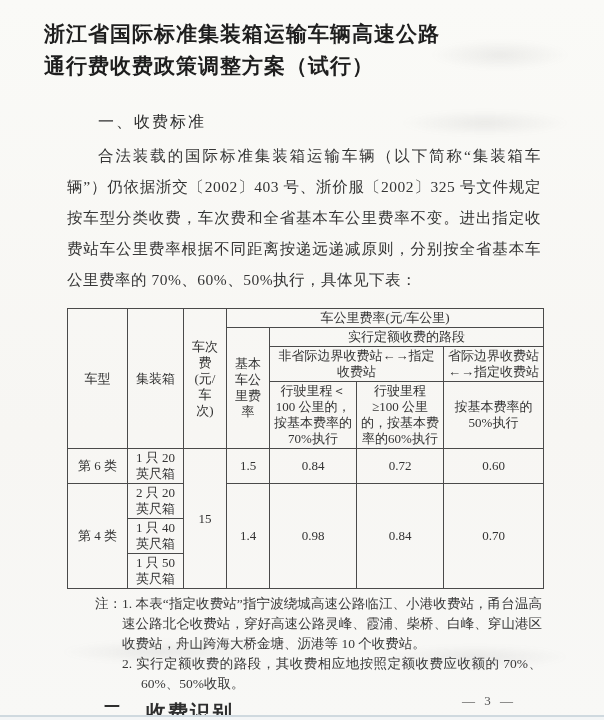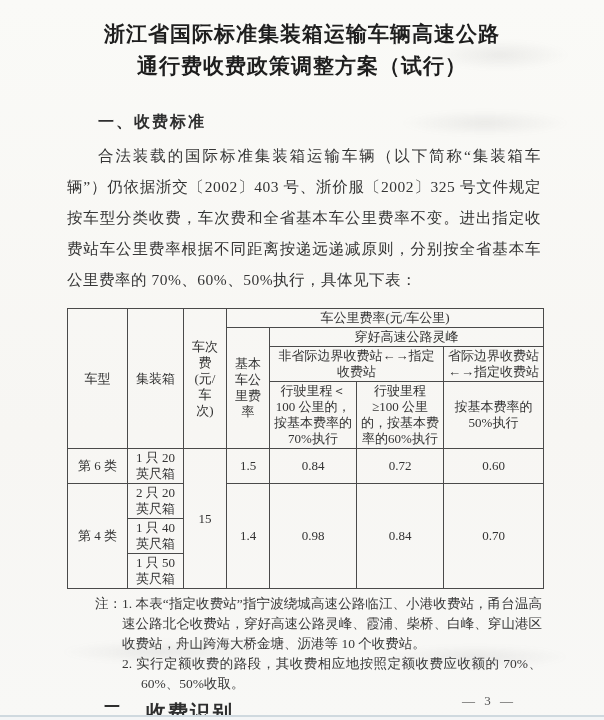--- a/index.html
+++ b/index.html
@@ -7,31 +7,31 @@
     position: relative;
     width: 604px;
     height: 720px;
     background: linear-gradient(180deg, #fafaf7 0%, #f7f6f3 60%, #f8f8f6 100%);
     font-family: "Liberation Serif", "DejaVu Serif", serif;
     color: #333;
     overflow: hidden;
   }
   .doc-title {
     margin: 18px 44px 0 44px;
-    text-align: center;
+    text-align: left;
     font-size: 21px;
     line-height: 32px;
     font-weight: 700;
     color: #1e1e1e;
     letter-spacing: 1px;
   }
   .section-heading {
     margin: 30px 8px 0 98px;
     font-size: 16px;
-    font-weight: 700;
+    font-weight: 400;
     color: #2e2e2e;
     letter-spacing: 2px;
   }
   .body-para {
     margin: 7px 63px 13px 67px;
     font-size: 15.5px;
     line-height: 31px;
     text-align: justify;
     text-indent: 2em;
     color: #353535;
@@ -133,21 +133,21 @@
     </colgroup>
     <tbody>
       <tr style="height:19px">
         <th rowspan="4">车型</th>
         <th rowspan="4">集装箱</th>
         <th rowspan="4" class="tight">车次费(元/车次)</th>
         <th colspan="4">车公里费率(元/车公里)</th>
       </tr>
       <tr style="height:18px">
         <th rowspan="3" class="tight">基本车公里费率</th>
-        <th colspan="3">穿好高速公路灵峰</th>
+        <th colspan="3">实行定额收费的路段</th>
       </tr>
       <tr style="height:35px">
         <th colspan="2">非省际边界收费站←→指定收费站</th>
         <th>省际边界收费站←→指定收费站</th>
       </tr>
       <tr style="height:65px">
         <th>行驶里程＜100 公里的，按基本费率的70%执行</th>
         <th>行驶里程≥100 公里的，按基本费率的60%执行</th>
         <th>按基本费率的50%执行</th>
       </tr>

